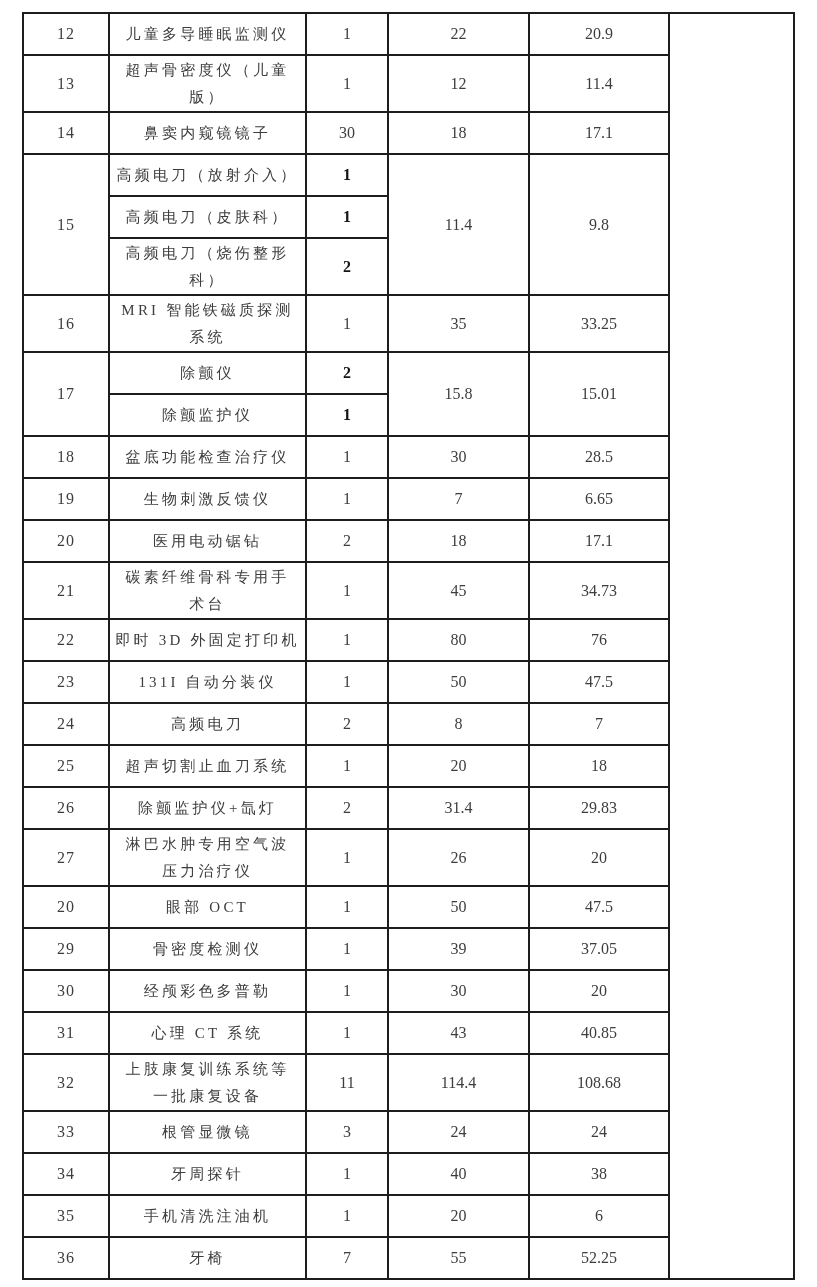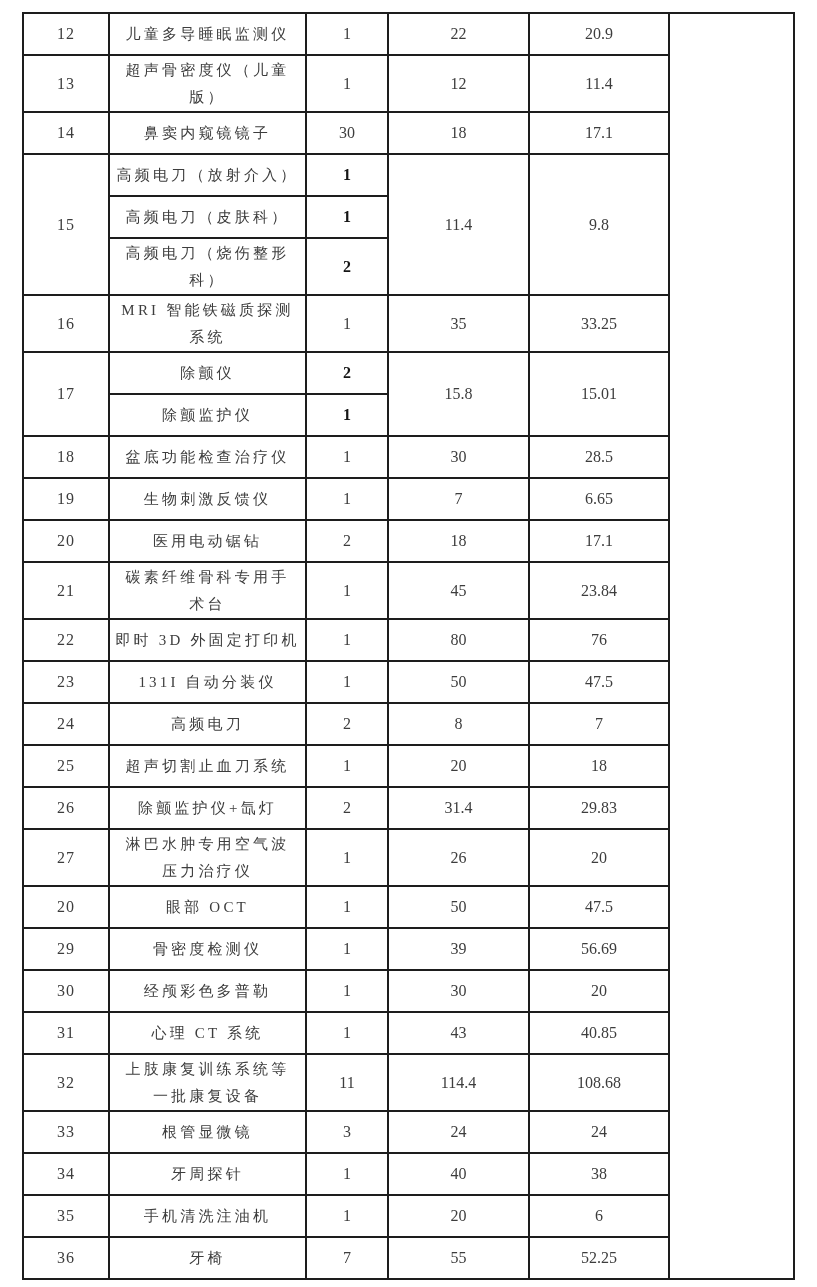--- a/index.html
+++ b/index.html
@@ -162,21 +162,21 @@
         <td class="num-cell">18</td>
         <td class="num-cell">17.1</td>
       </tr>
 
       <tr class="h2">
         <td class="no-cell">21</td>
         <td class="name-cell">碳素纤维骨科专用手
 术台</td>
         <td class="num-cell">1</td>
         <td class="num-cell">45</td>
-        <td class="num-cell">23.84</td>
+        <td class="num-cell">34.73</td>
       </tr>
 
       <tr class="h1">
         <td class="no-cell">22</td>
         <td class="name-cell">即时 3D 外固定打印机</td>
         <td class="num-cell">1</td>
         <td class="num-cell">80</td>
         <td class="num-cell">76</td>
       </tr>
 
@@ -227,21 +227,21 @@
         <td class="num-cell">1</td>
         <td class="num-cell">50</td>
         <td class="num-cell">47.5</td>
       </tr>
 
       <tr class="h1">
         <td class="no-cell">29</td>
         <td class="name-cell">骨密度检测仪</td>
         <td class="num-cell">1</td>
         <td class="num-cell">39</td>
-        <td class="num-cell">56.69</td>
+        <td class="num-cell">37.05</td>
       </tr>
 
       <tr class="h1">
         <td class="no-cell">30</td>
         <td class="name-cell">经颅彩色多普勒</td>
         <td class="num-cell">1</td>
         <td class="num-cell">30</td>
         <td class="num-cell">20</td>
       </tr>
 

